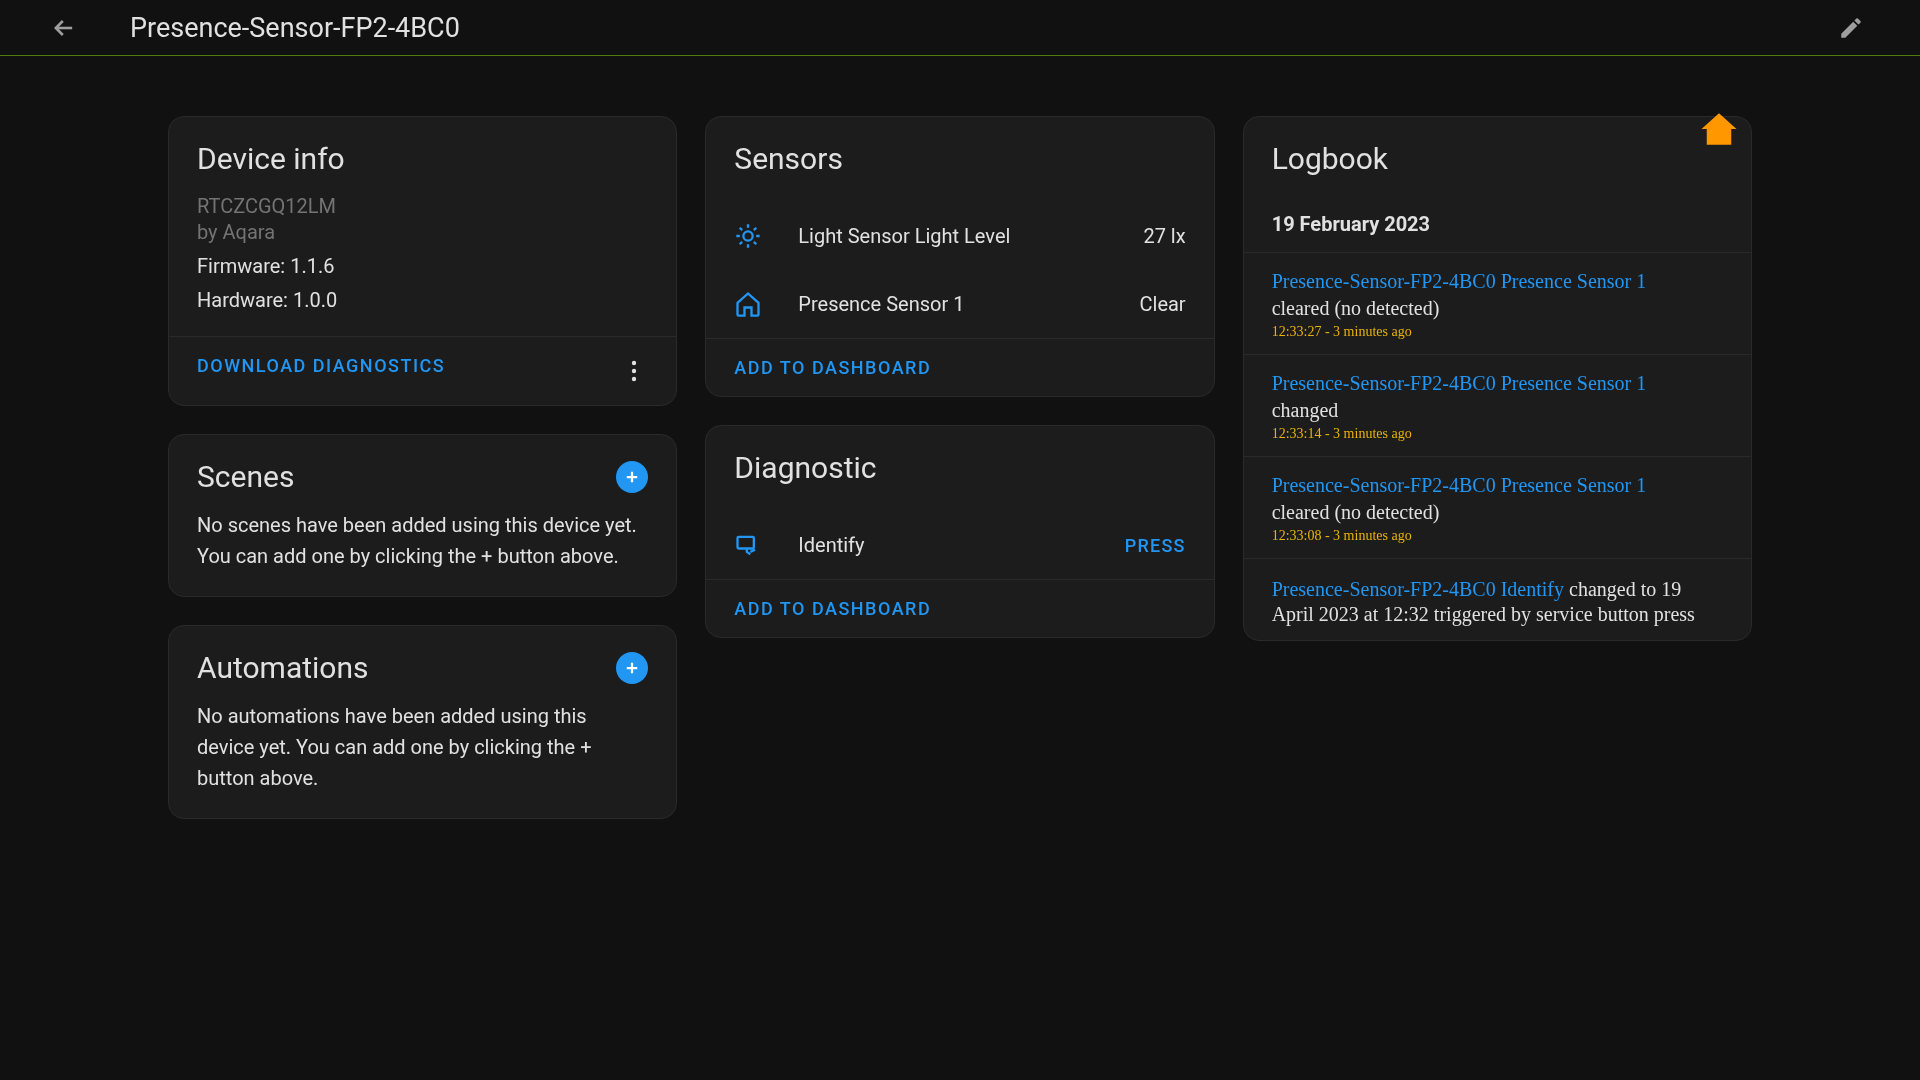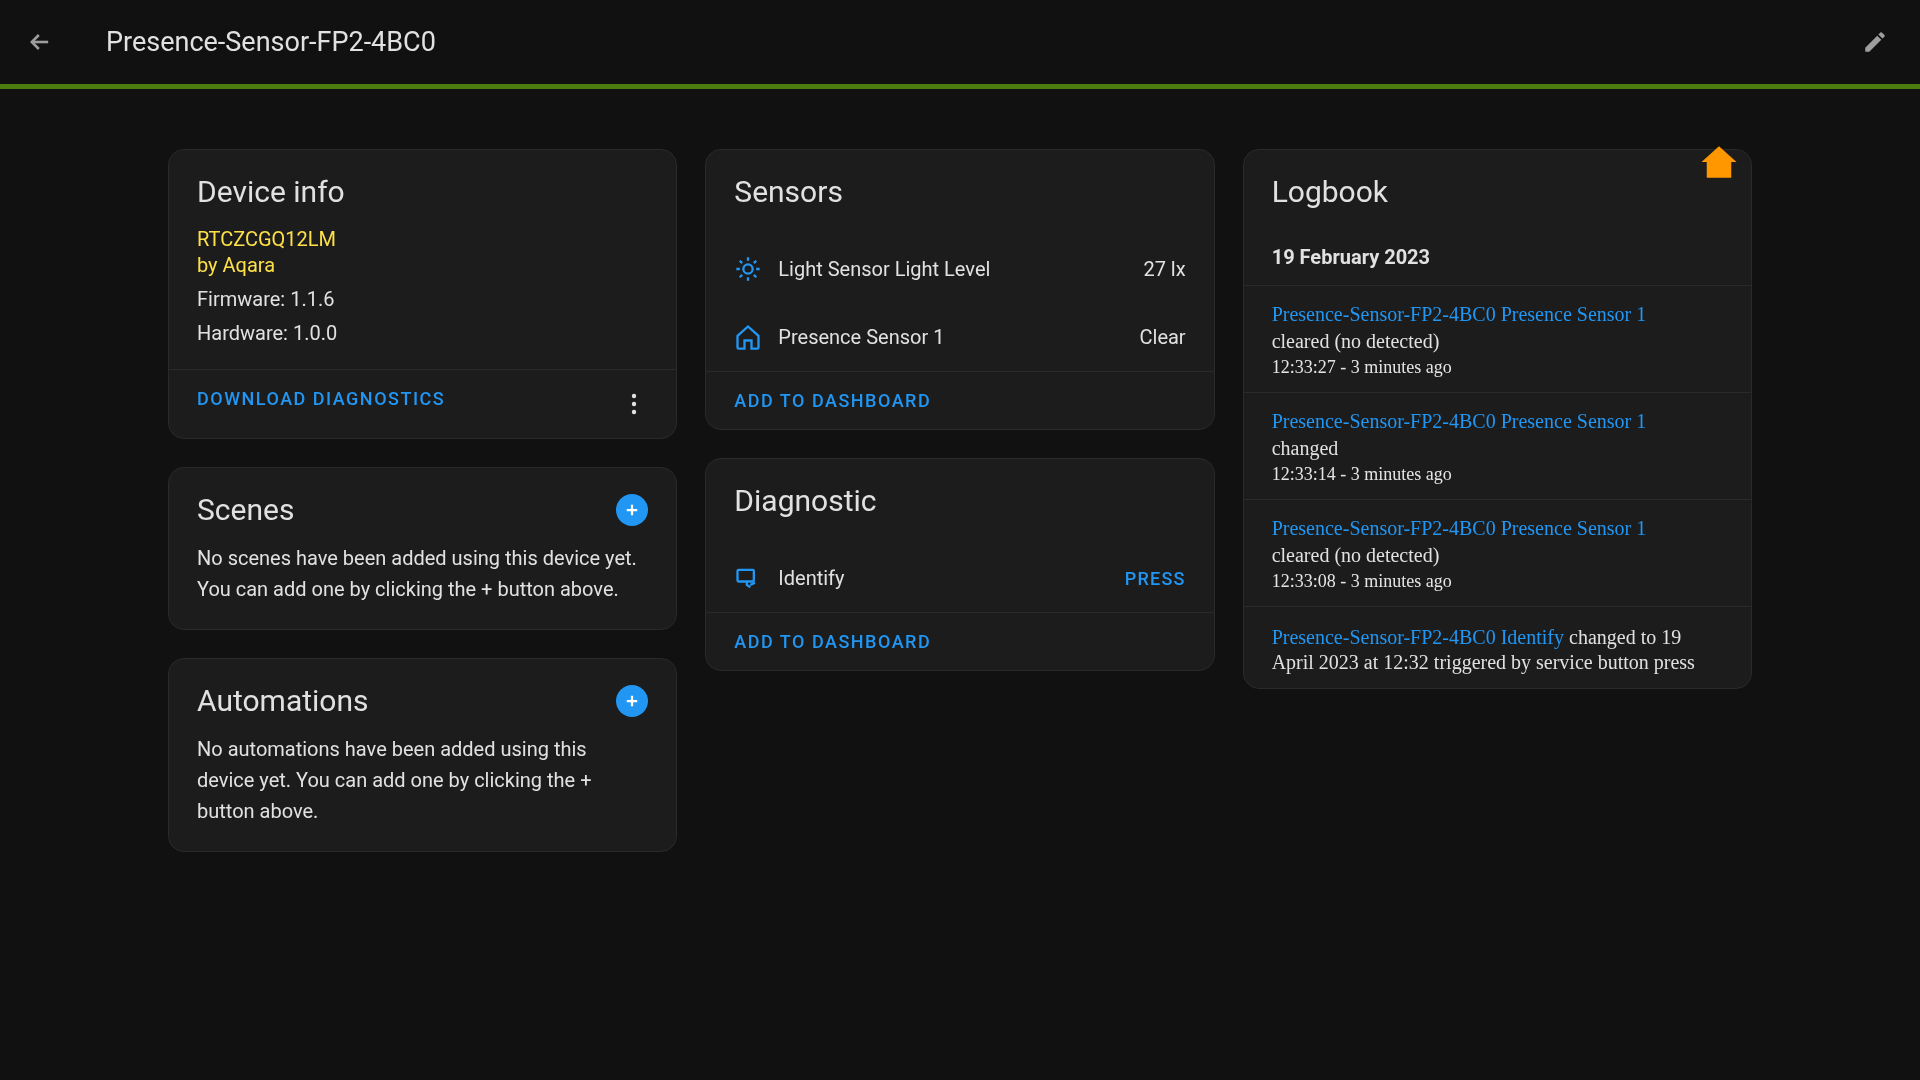--- a/index.html
+++ b/index.html
@@ -7,25 +7,25 @@
     background: #111111;
     color: #e1e1e1;
     font-family: -apple-system, BlinkMacSystemFont, "Segoe UI", Roboto, sans-serif;
     width: 1920px;
     height: 1080px;
     overflow: hidden;
     font-size: 18px;
   }
 
   .topbar {
-    height: 89px;
+    height: 56px;
     display: flex;
     align-items: center;
-    padding: 0 24px;
-    border-bottom: 5px solid #4d7c0f;
+    padding: 0 48px;
+    border-bottom: 1px solid #4d7c0f;
   }
   .topbar .back {
     width: 32px; height: 32px;
     display: flex; align-items: center; justify-content: center;
     color: #9e9e9e; cursor: pointer;
     margin-right: 50px;
   }
   .topbar .title {
     font-size: 27px;
     color: #e1e1e1;
@@ -67,21 +67,21 @@
   }
   .card-body { padding: 24px 28px; }
   .card h2 {
     font-size: 30px;
     font-weight: 400;
     color: #e1e1e1;
     margin-bottom: 18px;
   }
   .card-body p { color: #e1e1e1; line-height: 1.55; font-size: 20px; }
 
-  .muted { color: #fde047; }
+  .muted { color: #737373; }
   .info-line { font-size: 20px; margin-top: 10px; }
 
   .card-actions {
     display: flex;
     align-items: flex-start;
     padding: 18px 28px;
     border-top: 1px solid #2a2a2a;
   }
   .link-btn {
     color: #2196f3;
@@ -96,21 +96,21 @@
   .plus-btn {
     width: 32px; height: 32px; border-radius: 50%;
     background: #2196f3; color: #fff;
     display: flex; align-items: center; justify-content: center;
     cursor: pointer; font-size: 22px; font-weight: bold;
   }
 
   .row {
     display: flex; align-items: center;
     padding: 20px 28px;
-    gap: 16px;
+    gap: 36px;
   }
   .row .icon { width: 28px; height: 28px; color: #2196f3; flex-shrink: 0; }
   .row .label { flex: 1; font-size: 20px; }
   .row .value { color: #e1e1e1; font-size: 20px; }
   .row .press { color: #2196f3; font-weight: 500; letter-spacing: 1.2px; cursor: pointer; }
 
   .logbook-header { padding: 24px 28px 18px 28px; }
   .logbook-header h2 { font-size: 30px; font-weight: 400; }
   .logbook-scroll {
     max-height: 650px; overflow-y: auto;
@@ -118,21 +118,21 @@
   .logbook-scroll::-webkit-scrollbar { width: 8px; }
   .logbook-scroll::-webkit-scrollbar-thumb { background: #555; border-radius: 4px; }
   .log-date { font-weight: 700; font-size: 20px; padding: 0 28px 16px 28px; }
   .log-entry {
     border-top: 1px solid #2a2a2a;
     padding: 14px 28px;
     font-family: Liberation Serif, serif;
   }
   .log-link { color: #2196f3; font-size: 20px; line-height: 1.4; }
   .log-event { color: #e1e1e1; font-size: 20px; margin-top: 2px; }
-  .log-time { color: #e5e5e5; font-size: 18px; margin-top: 4px; }
+  .log-time { color: #eab308; font-size: 14px; margin-top: 4px; }
 
   svg { display: block; }
 </style>
 </head>
 <body>
 
 <div class="topbar">
   <div class="back">
     <svg width="28" height="28" viewBox="0 0 24 24" fill="none" stroke="currentColor" stroke-width="2.2">
         <path d="M19 12H5"></path>

